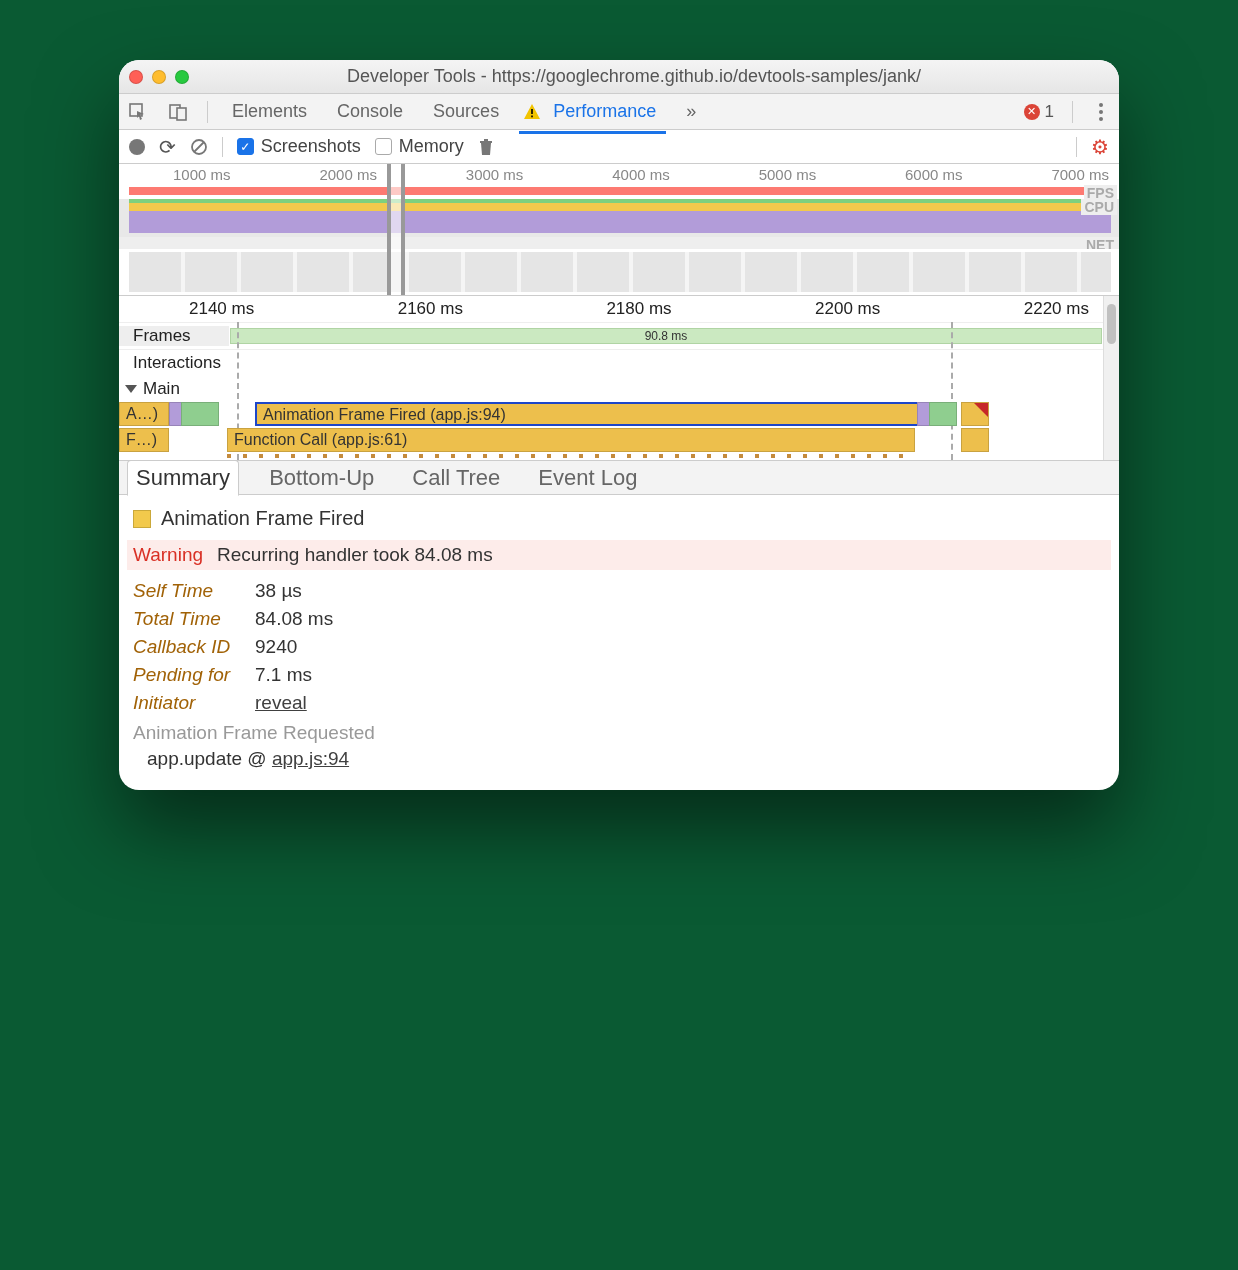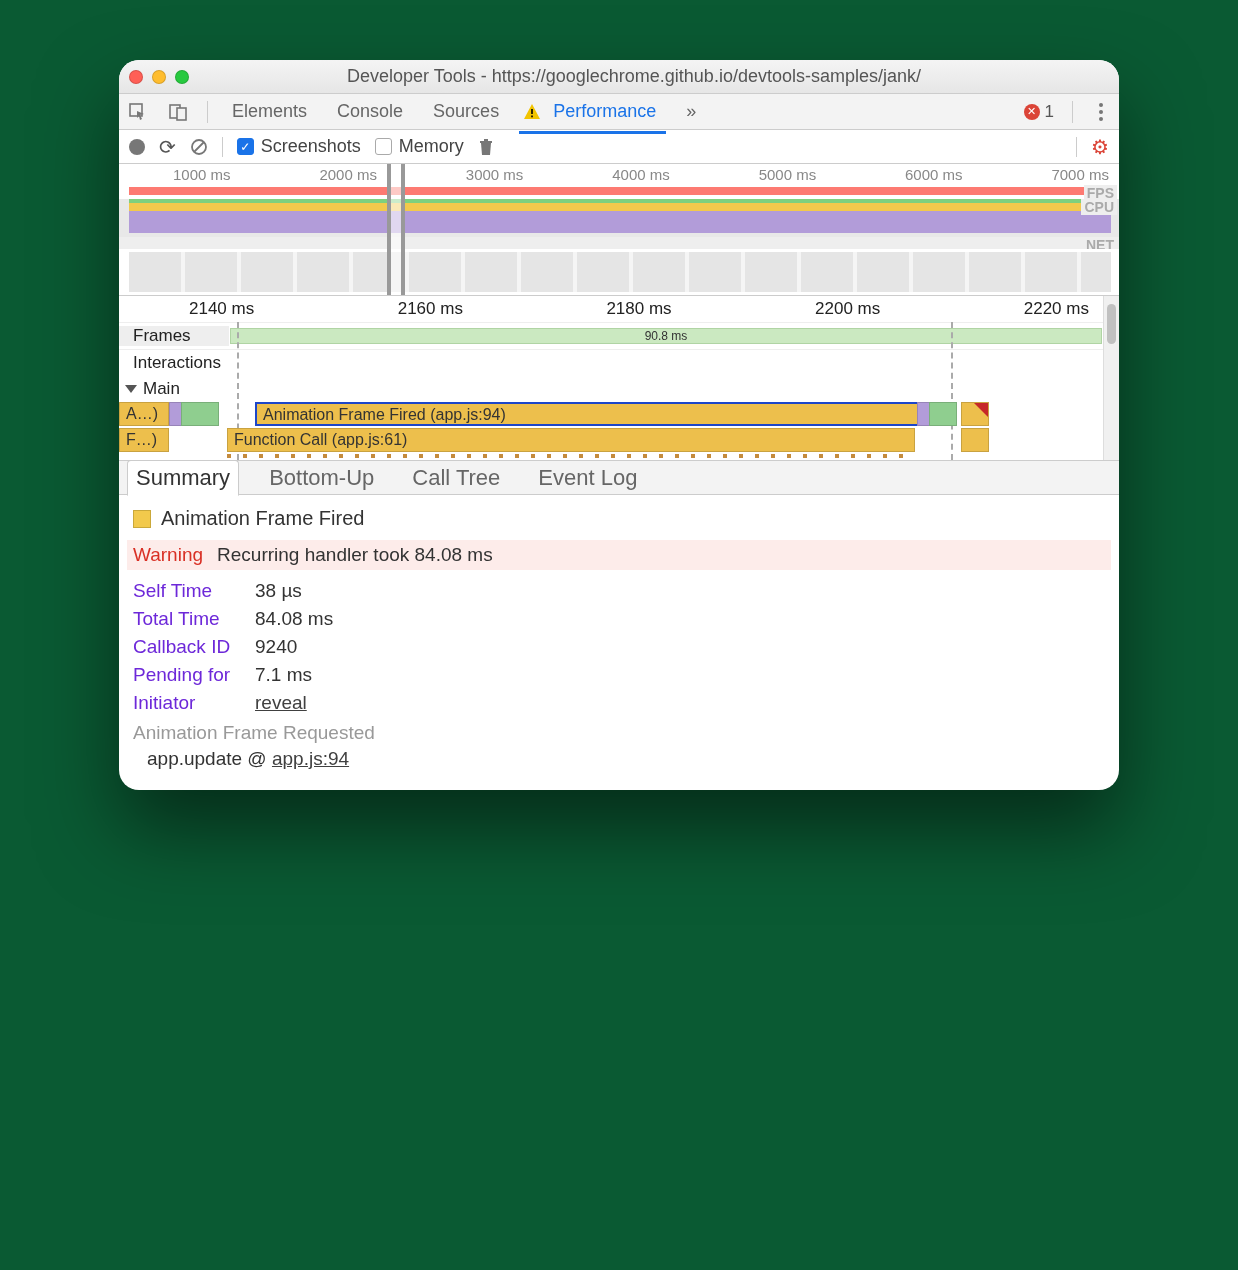--- a/index.html
+++ b/index.html
@@ -72,21 +72,21 @@
   .btabs{display:flex;align-items:center;height:34px;background:#f3f3f3;border-bottom:1px solid #ccc;padding:0 8px;gap:22px;font-size:22px;color:#666;}
   .btab{padding:4px 8px;}
   .btab.active{background:#fff;border:1px solid #ccc;border-bottom:1px solid #fff;border-radius:4px 4px 0 0;color:#333;}
   
   .summary{padding:12px 14px 20px;font-size:19px;color:#333;}
   .summary-head{display:flex;align-items:center;gap:10px;margin-bottom:10px;}
   .sw{width:18px;height:18px;border:1px solid #caa83a;background:#f2c94c;}
   .warn-row{background:#fdecea;padding:4px 6px;margin:0 -6px 10px;display:flex;gap:14px;}
   .warn-label{color:#d93025;font-weight:500;}
   .kvs .kv{display:flex;gap:12px;margin-bottom:6px;}
-  .kvs .k{color:#6d28d9;min-width:110px;}
+  .kvs .k{color:#a16207;min-width:110px;font-style:italic;}
   .link{color:#404040;text-decoration:underline;}
   .subhead{color:#999;margin:8px 0 4px;}
   .stack{padding-left:14px;}
   svg{display:block;}
 </style>
 </head>
 <body>
 
 <div class="window">
 

